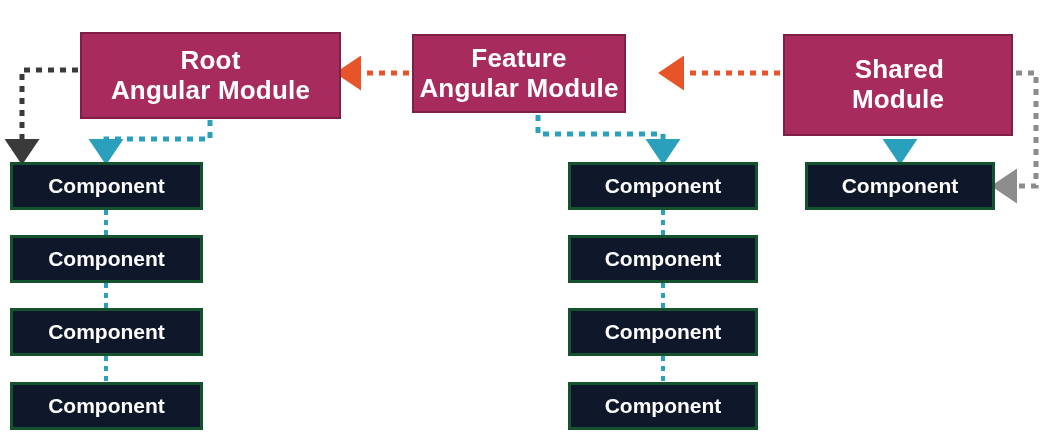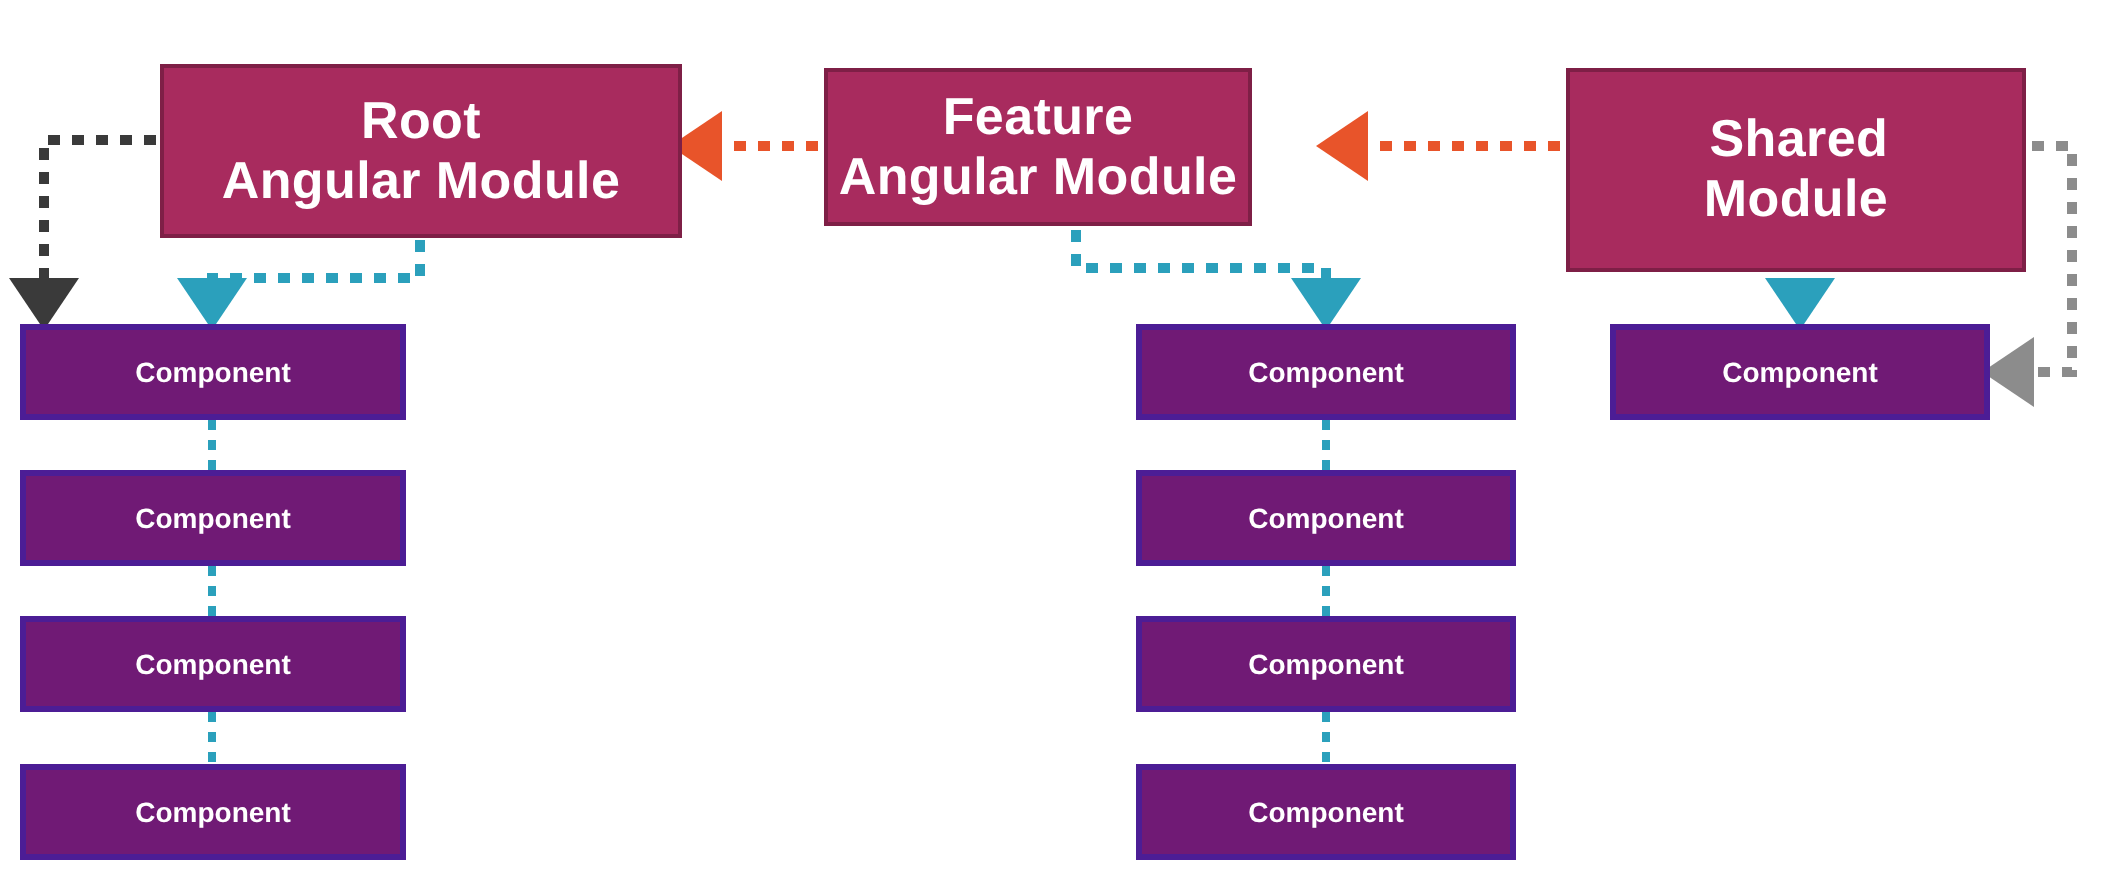--- a/index.html
+++ b/index.html
@@ -28,23 +28,23 @@
     z-index: 3;
   }
   .module {
     background: #A82B5E;
     border: 2px solid #7E1F46;
     font-size: 26px;
     font-weight: bold;
     letter-spacing: 0.2px;
   }
   .component {
-    background: #701a75;
-    border: 3px solid #4c1d95;
-    font-size: 14px;
+    background: #0f172a;
+    border: 3px solid #14532d;
+    font-size: 21px;
     font-weight: bold;
   }
   .svg-layer {
     position: absolute;
     left: 0;
     top: 0;
     width: 1062px;
     height: 435px;
     z-index: 1;
     pointer-events: none;

